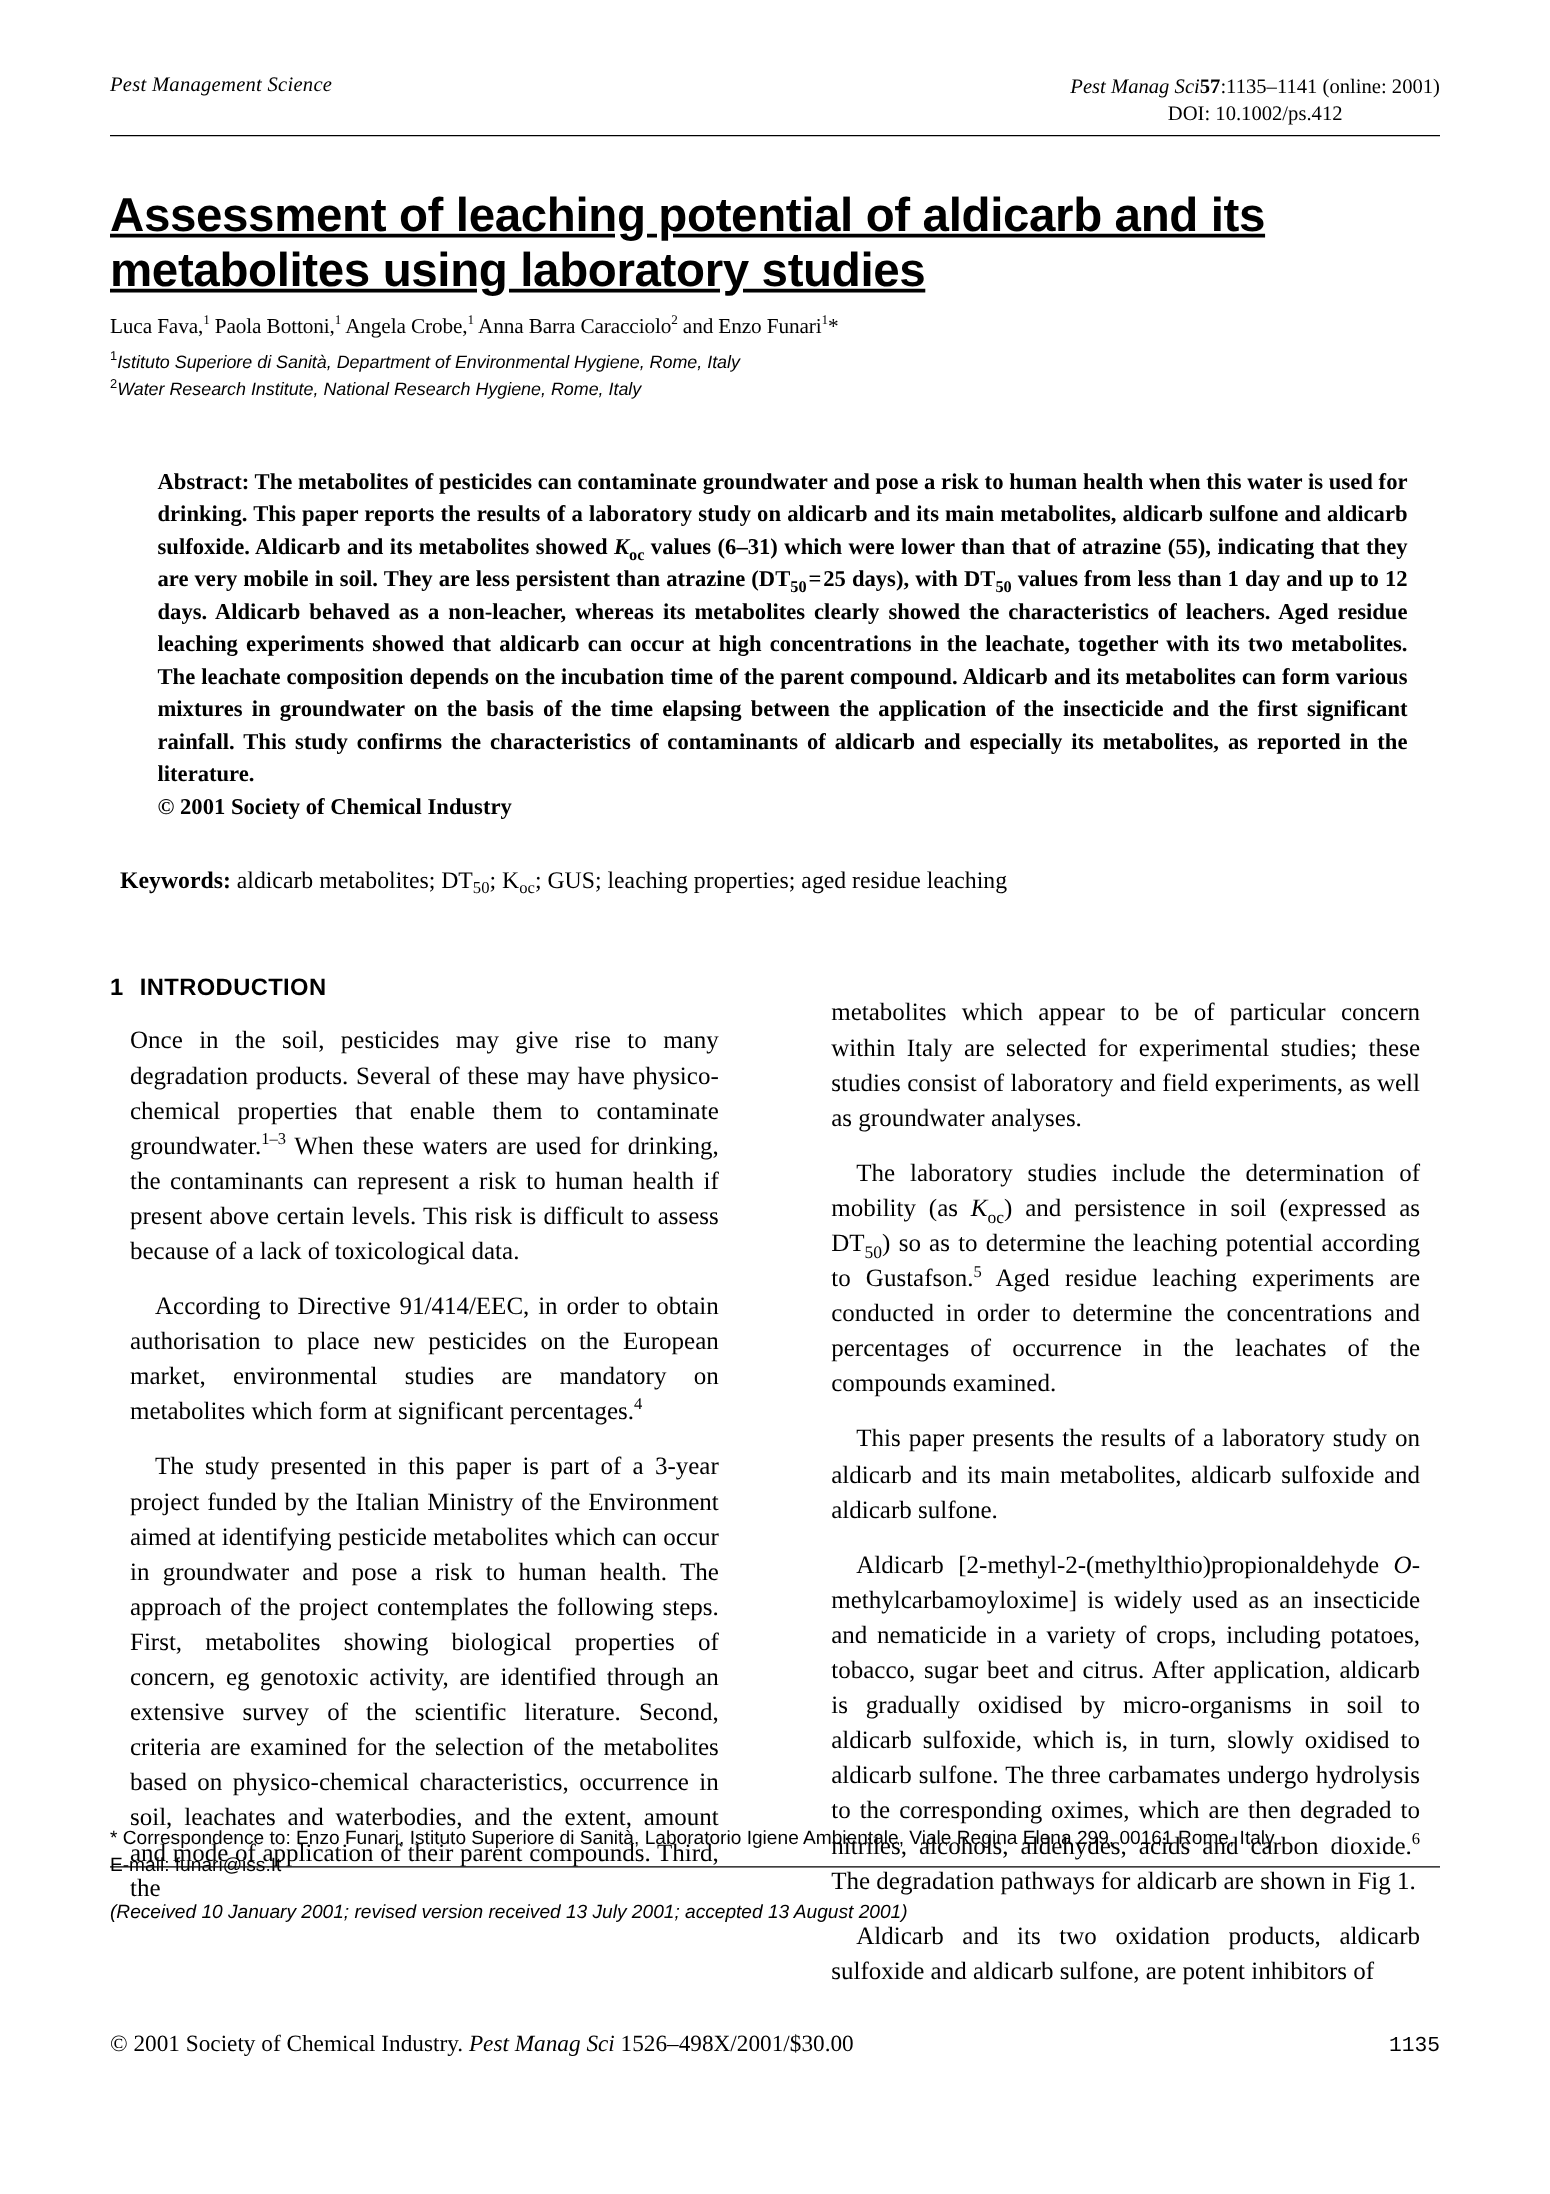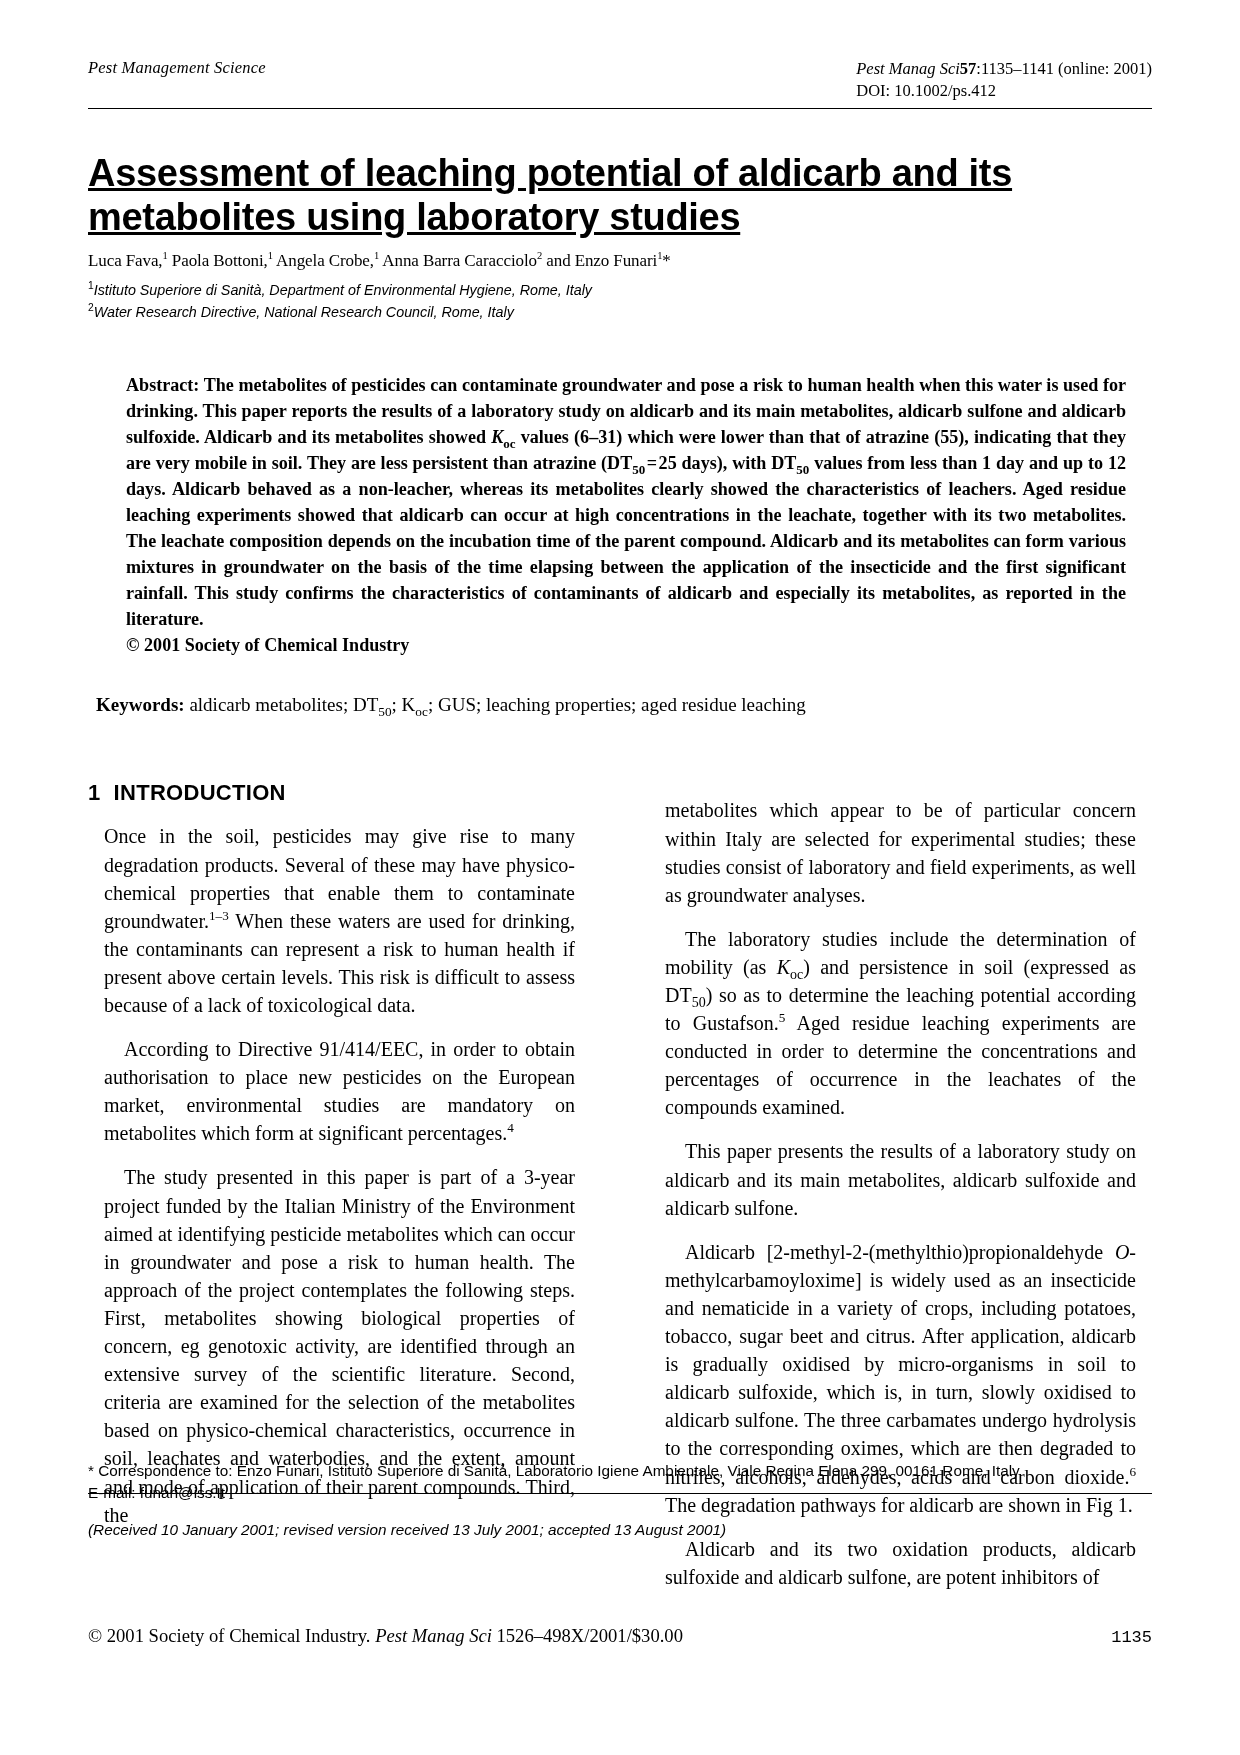--- a/index.html
+++ b/index.html
@@ -36,21 +36,21 @@
     align-items: flex-start;
     font-size: 16.5px;
     gap: 20px;
   }
   .runhead-left {
     font-style: italic;
     font-family: "Liberation Serif", serif;
     letter-spacing: 0.2px;
   }
   .runhead-right {
-    text-align: left;
+    text-align: center;
     line-height: 1.32;
   }
   .runhead-right .line1 { white-space: nowrap; }
   .runhead-right .jname { font-style: italic; }
   .runhead-right .vol { font-weight: bold; }
   .runhead-right .line2 { white-space: nowrap; }
 
   .rule-top {
     border-bottom: 1.6px solid #000;
     margin-top: 6px;
@@ -122,21 +122,21 @@
     display: flex;
     width: 1064px;
     column-gap: 58px;
   }
   .col {
     width: 503px;
   }
   .sec-head {
     font-family: "Liberation Sans", sans-serif;
     font-weight: bold;
-    font-size: 22px;
+    font-size: 19px;
     letter-spacing: 0.3px;
     margin-bottom: 2px;
   }
   .sec-head .num { margin-right: 13px; }
   p.body {
     margin: 16px;
     font-size: 20px;
     line-height: 1.405;
     text-align: justify;
     text-indent: 0;
@@ -194,21 +194,21 @@
         </div>
         <div class="line2">DOI: 10.1002/ps.412</div>
       </div>
     </div>
     <div class="rule-top"></div>
 
     <div class="title">Assessment of leaching potential of aldicarb and its metabolites using laboratory studies</div>
     <div class="authors">Luca Fava,<sup>1</sup> Paola Bottoni,<sup>1</sup> Angela Crobe,<sup>1</sup> Anna Barra Caracciolo<sup>2</sup> and Enzo Funari<sup>1</sup>*</div>
     <div class="affils">
       <div><sup>1</sup><span>Istituto Superiore di Sanità, Department of Environmental Hygiene, Rome, Italy</span></div>
-      <div><sup>2</sup><span>Water Research Directive, National Research Council, Rome, Italy</span></div>
+      <div><sup>2</sup><span>Water Research Institute, National Research Hygiene, Rome, Italy</span></div>
     </div>
 
     <div class="abstract-wrap">
       <div class="abstract">Abstract: The metabolites of pesticides can contaminate groundwater and pose a risk to human health when this water is used for drinking. This paper reports the results of a laboratory study on aldicarb and its main metabolites, aldicarb sulfone and aldicarb sulfoxide. Aldicarb and its metabolites showed <span class="ital">K</span><span class="sub">oc</span> values (6–31) which were lower than that of atrazine (55), indicating that they are very mobile in soil. They are less persistent than atrazine (DT<span class="sub">50</span> = 25 days), with DT<span class="sub">50</span> values from less than 1 day and up to 12 days. Aldicarb behaved as a non-leacher, whereas its metabolites clearly showed the characteristics of leachers. Aged residue leaching experiments showed that aldicarb can occur at high concentrations in the leachate, together with its two metabolites. The leachate composition depends on the incubation time of the parent compound. Aldicarb and its metabolites can form various mixtures in groundwater on the basis of the time elapsing between the application of the insecticide and the first significant rainfall. This study confirms the characteristics of contaminants of aldicarb and especially its metabolites, as reported in the literature.</div>
       <div class="copyline">© 2001 Society of Chemical Industry</div>
     </div>
 
     <div class="keywords"><b>Keywords:</b> aldicarb metabolites; DT<span class="sub">50</span>; K<span class="sub">oc</span>; GUS; leaching properties; aged residue leaching</div>
 
     <div class="columns">

